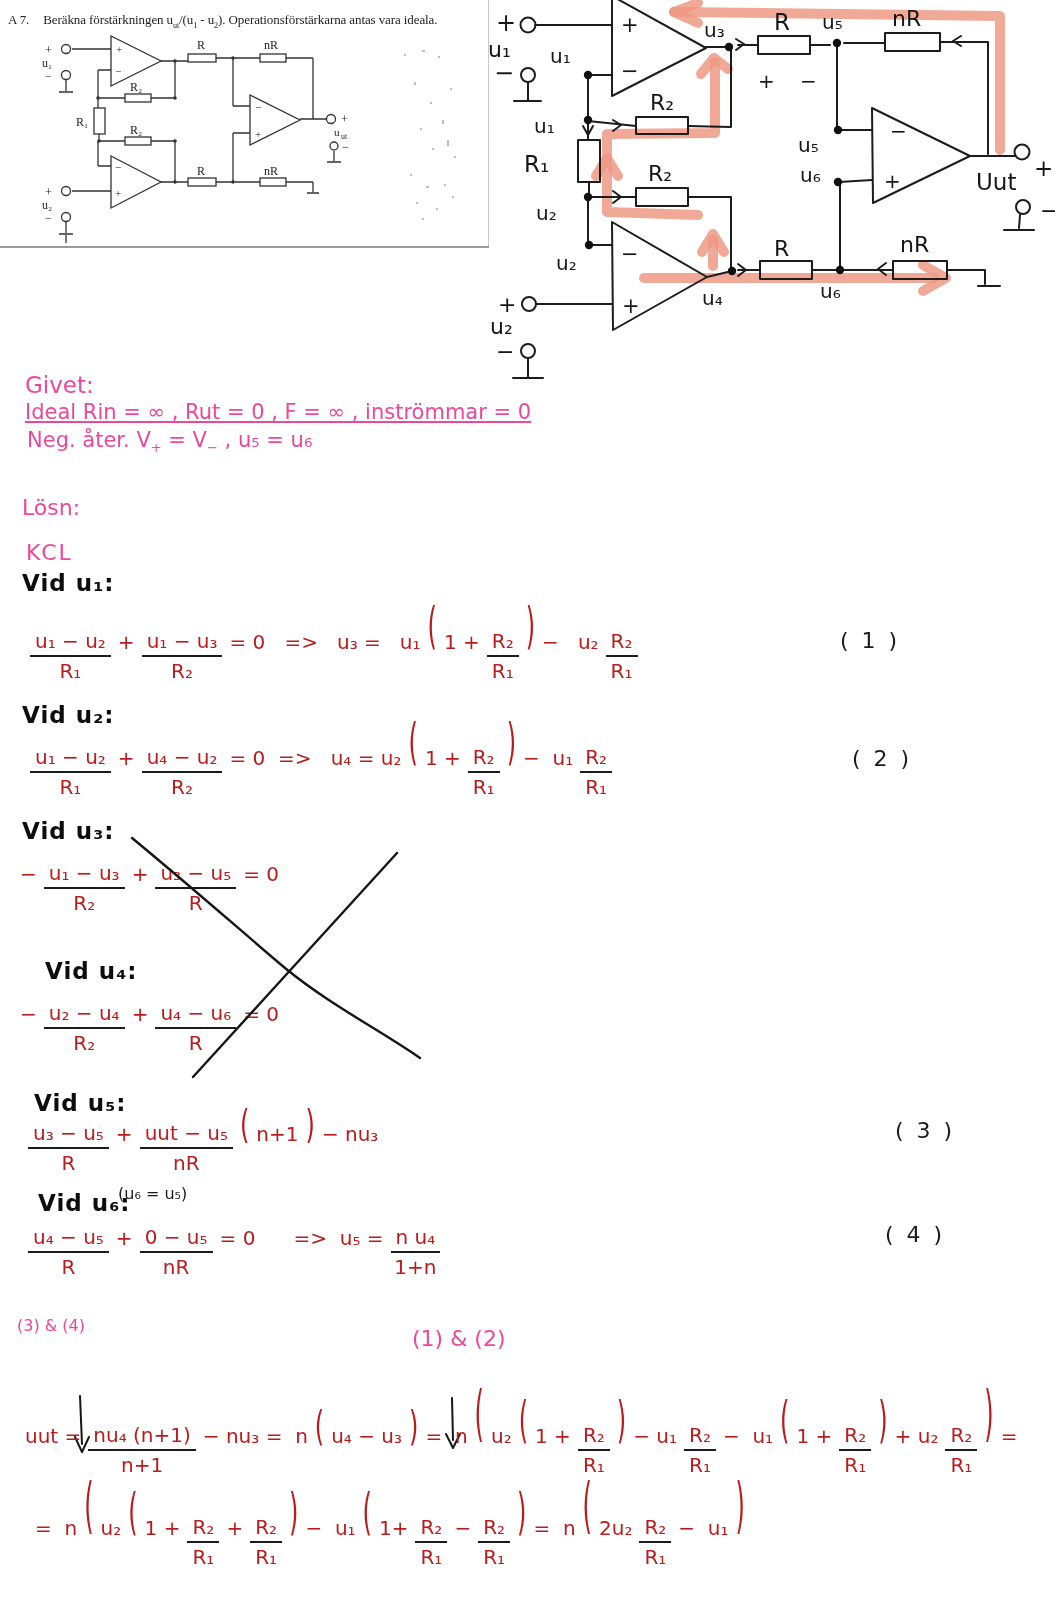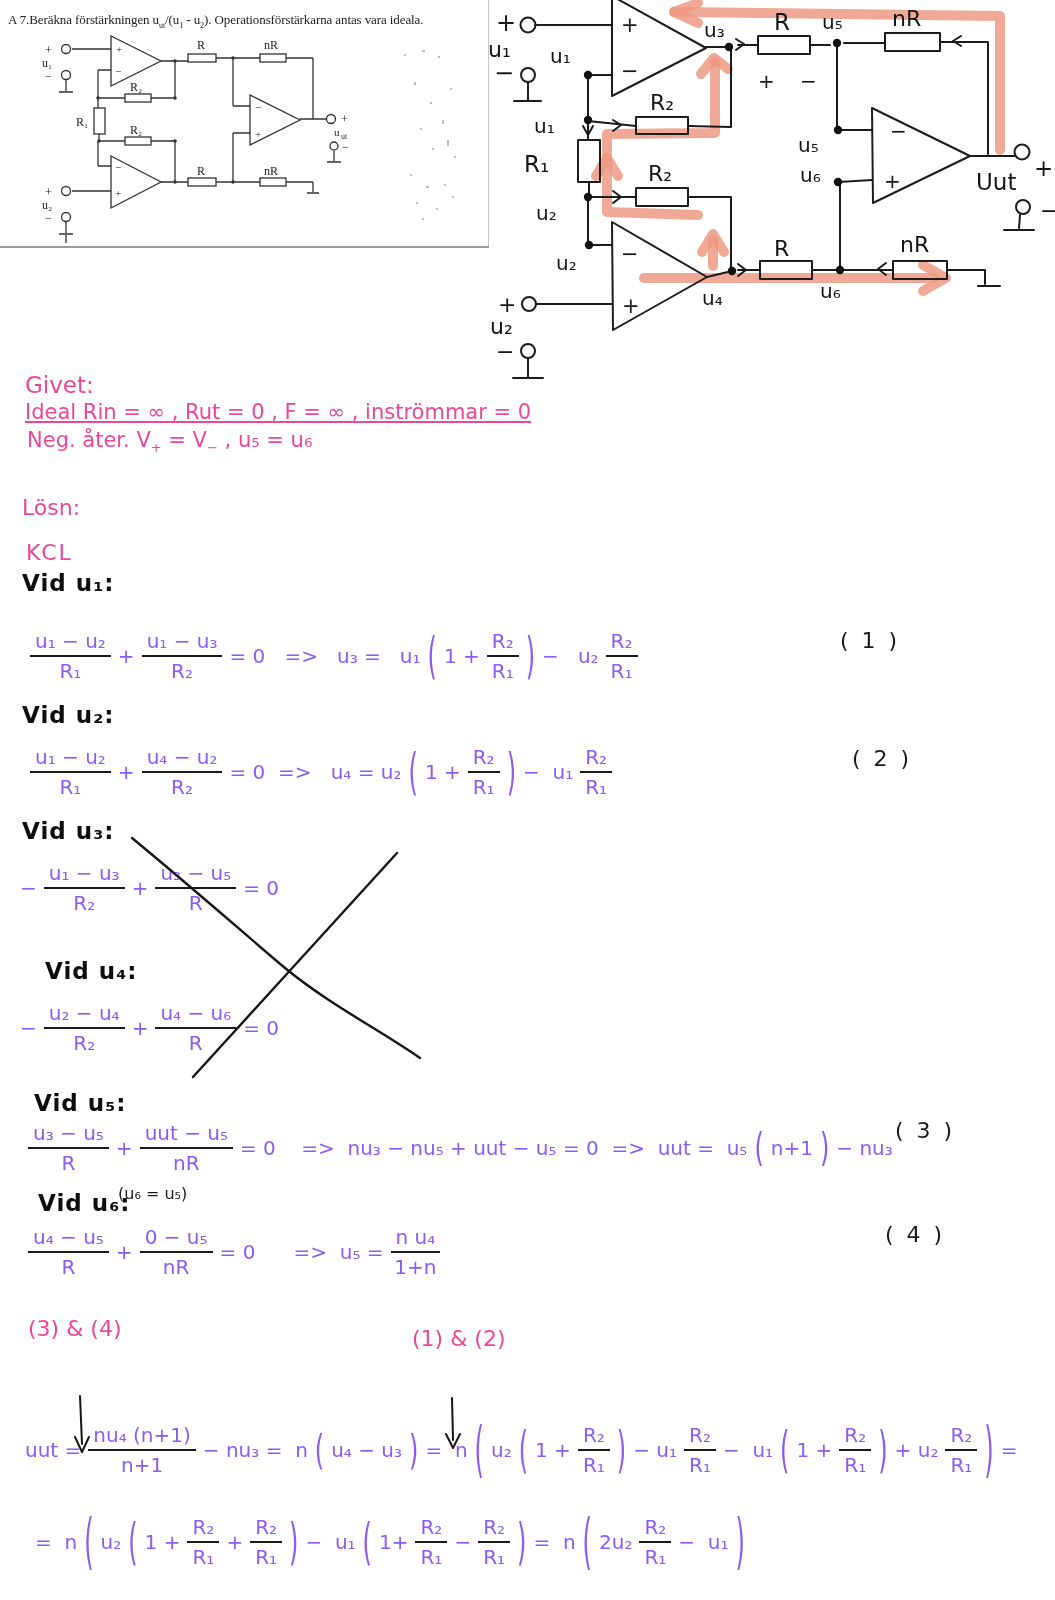--- a/index.html
+++ b/index.html
@@ -4,39 +4,39 @@
 <style>
   html,body{margin:0;padding:0;}
   body{width:1055px;height:1600px;position:relative;background:#ffffff;
        font-family:"DejaVu Sans",sans-serif;overflow:hidden;color:#1b1b1b;}
   .abs{position:absolute;}
   .serif{font-family:"Liberation Serif",serif;color:#222;}
   .ptitle{font-size:13px;white-space:nowrap;letter-spacing:-0.1px;}
   .hw{color:#ec4899;}
   .vid{font-weight:bold;font-size:23px;color:#0d0d0d;letter-spacing:1px;}
   .small-note{font-size:16px;color:#1b1b1b;}
-  .eqrow{display:flex;align-items:center;gap:7px;font-size:20px;color:#8b5cf6;white-space:nowrap;}
+  .eqrow{display:flex;gap:7px;font-size:20px;color:#b91c1c;white-space:nowrap;}
   .eqrow .tk{white-space:pre;}
   .frac{display:inline-flex;flex-direction:column;align-items:center;text-align:center;line-height:1.12;}
   .frac .num{padding:0 5px 3px;border-bottom:2px solid #1b1b1b;}
   .frac .den{padding-top:3px;}
   .bp{display:inline-block;font-size:24px;line-height:1;transform-origin:center;}
   sub.tks{font-size:0.62em;}
   .eqnum{font-size:22px;color:#1b1b1b;letter-spacing:3px;white-space:nowrap;}
   svg{overflow:visible;}
   .handlab text{fill:#161616;font-family:"DejaVu Sans",sans-serif;}
   .printlab text{fill:#222;font-family:"Liberation Serif",serif;}
   .scanline-v{position:absolute;left:488px;top:0;width:1px;height:246px;background:#c9c9c9;}
   .scanline-h{position:absolute;left:0;top:246px;width:489px;height:2px;background:#9a9a9a;}
 </style>
 </head>
 <body>
 
 <div class="abs serif ptitle" style="left:8px;top:12px;">
-  <span style="">A 7.</span><span><span class="tk">Beräkna förstärkningen u</span><sub class="tks">ut</sub><span class="tk">/(u</span><sub class="tks">1</sub><span class="tk"> - u</span><sub class="tks">2</sub><span class="tk">). Operationsförstärkarna antas vara ideala.</span></span>
+  <span style="margin-right:14px;">A 7.</span><span><span class="tk">Beräkna förstärkningen u</span><sub class="tks">ut</sub><span class="tk">/(u</span><sub class="tks">1</sub><span class="tk"> - u</span><sub class="tks">2</sub><span class="tk">). Operationsförstärkarna antas vara ideala.</span></span>
 </div>
 
 <svg class="abs" style="left:28px;top:30px;" width="340" height="222" viewBox="0 0 340 222">
   <g stroke="#333" stroke-width="1.3" fill="none">
     <path d="M44 19 H83 M38 50 V61 M31 62 H45
              M133 31 H160 M188 28 H232 M258 28 H285 M285 28 V89 M272 89 H298
              M205 28 V76 M205 76 H222 M205 152 V103 M205 103 H222
              M83 40 H70 M70 40 V68 M70 68 H97 M123 68 H147 M147 31 V68
              M70 68 V78 M71 104 V111 M71 111 H97 M123 111 H147 M147 111 V152
              M83 136 H70 M70 136 L70 111
@@ -319,21 +319,20 @@
 <div class="abs eqrow" style="left:28px;top:1122px;">
     <span class="frac">
       <span class="num">u₃ − u₅</span>
       <span class="den">R</span>
     </span>
     <span class="tk">+</span>
     <span class="frac">
       <span class="num">uut − u₅</span>
       <span class="den">nR</span>
     </span>
-    <span class="tk">= 0    =&gt;  nu₃ − nu₅ + uut − u₅ = 0  =&gt;  uut =  u₅</span>
     <span class="bp" style="transform: scaleY(1.6);">(</span>
     <span class="tk">n+1</span>
     <span class="bp" style="transform: scaleY(1.6);">)</span>
     <span class="tk">− nu₃</span>
   </div>
 <div class="abs eqnum" style="left:895px;top:1118px;">( 3 )</div>
 
 <div class="abs vid" style="left:38px;top:1190px;">Vid u₆:</div>
 <div class="abs small-note" style="left:118px;top:1184px;">(u₆ = u₅)</div>
 <div class="abs eqrow" style="left:28px;top:1226px;">
@@ -347,21 +346,21 @@
       <span class="den">nR</span>
     </span>
     <span class="tk">= 0      =&gt;  u₅ =</span>
     <span class="frac">
       <span class="num">n u₄</span>
       <span class="den">1+n</span>
     </span>
   </div>
 <div class="abs eqnum" style="left:885px;top:1222px;">( 4 )</div>
 
-<div class="abs hw" style="left:28px;top:1316px;font-size:22px;">(3) &amp; (4)</div>
+<div class="abs hw" style="left:17px;top:1316px;font-size:16px;">(3) &amp; (4)</div>
 <div class="abs hw" style="left:412px;top:1326px;font-size:22px;">(1) &amp; (2)</div>
 
 <svg class="abs" style="left:62px;top:1392px;" width="40" height="70">
   <g stroke="#161616" stroke-width="2" fill="none" stroke-linecap="round">
     <path d="M18 4 L20 52 M20 60 L13 45 M20 60 L27 45"></path>
   </g>
 </svg>
 <svg class="abs" style="left:436px;top:1396px;" width="40" height="62">
   <g stroke="#161616" stroke-width="2" fill="none" stroke-linecap="round">
     <path d="M16 2 L17 44 M17 52 L10 38 M17 52 L24 38"></path>

